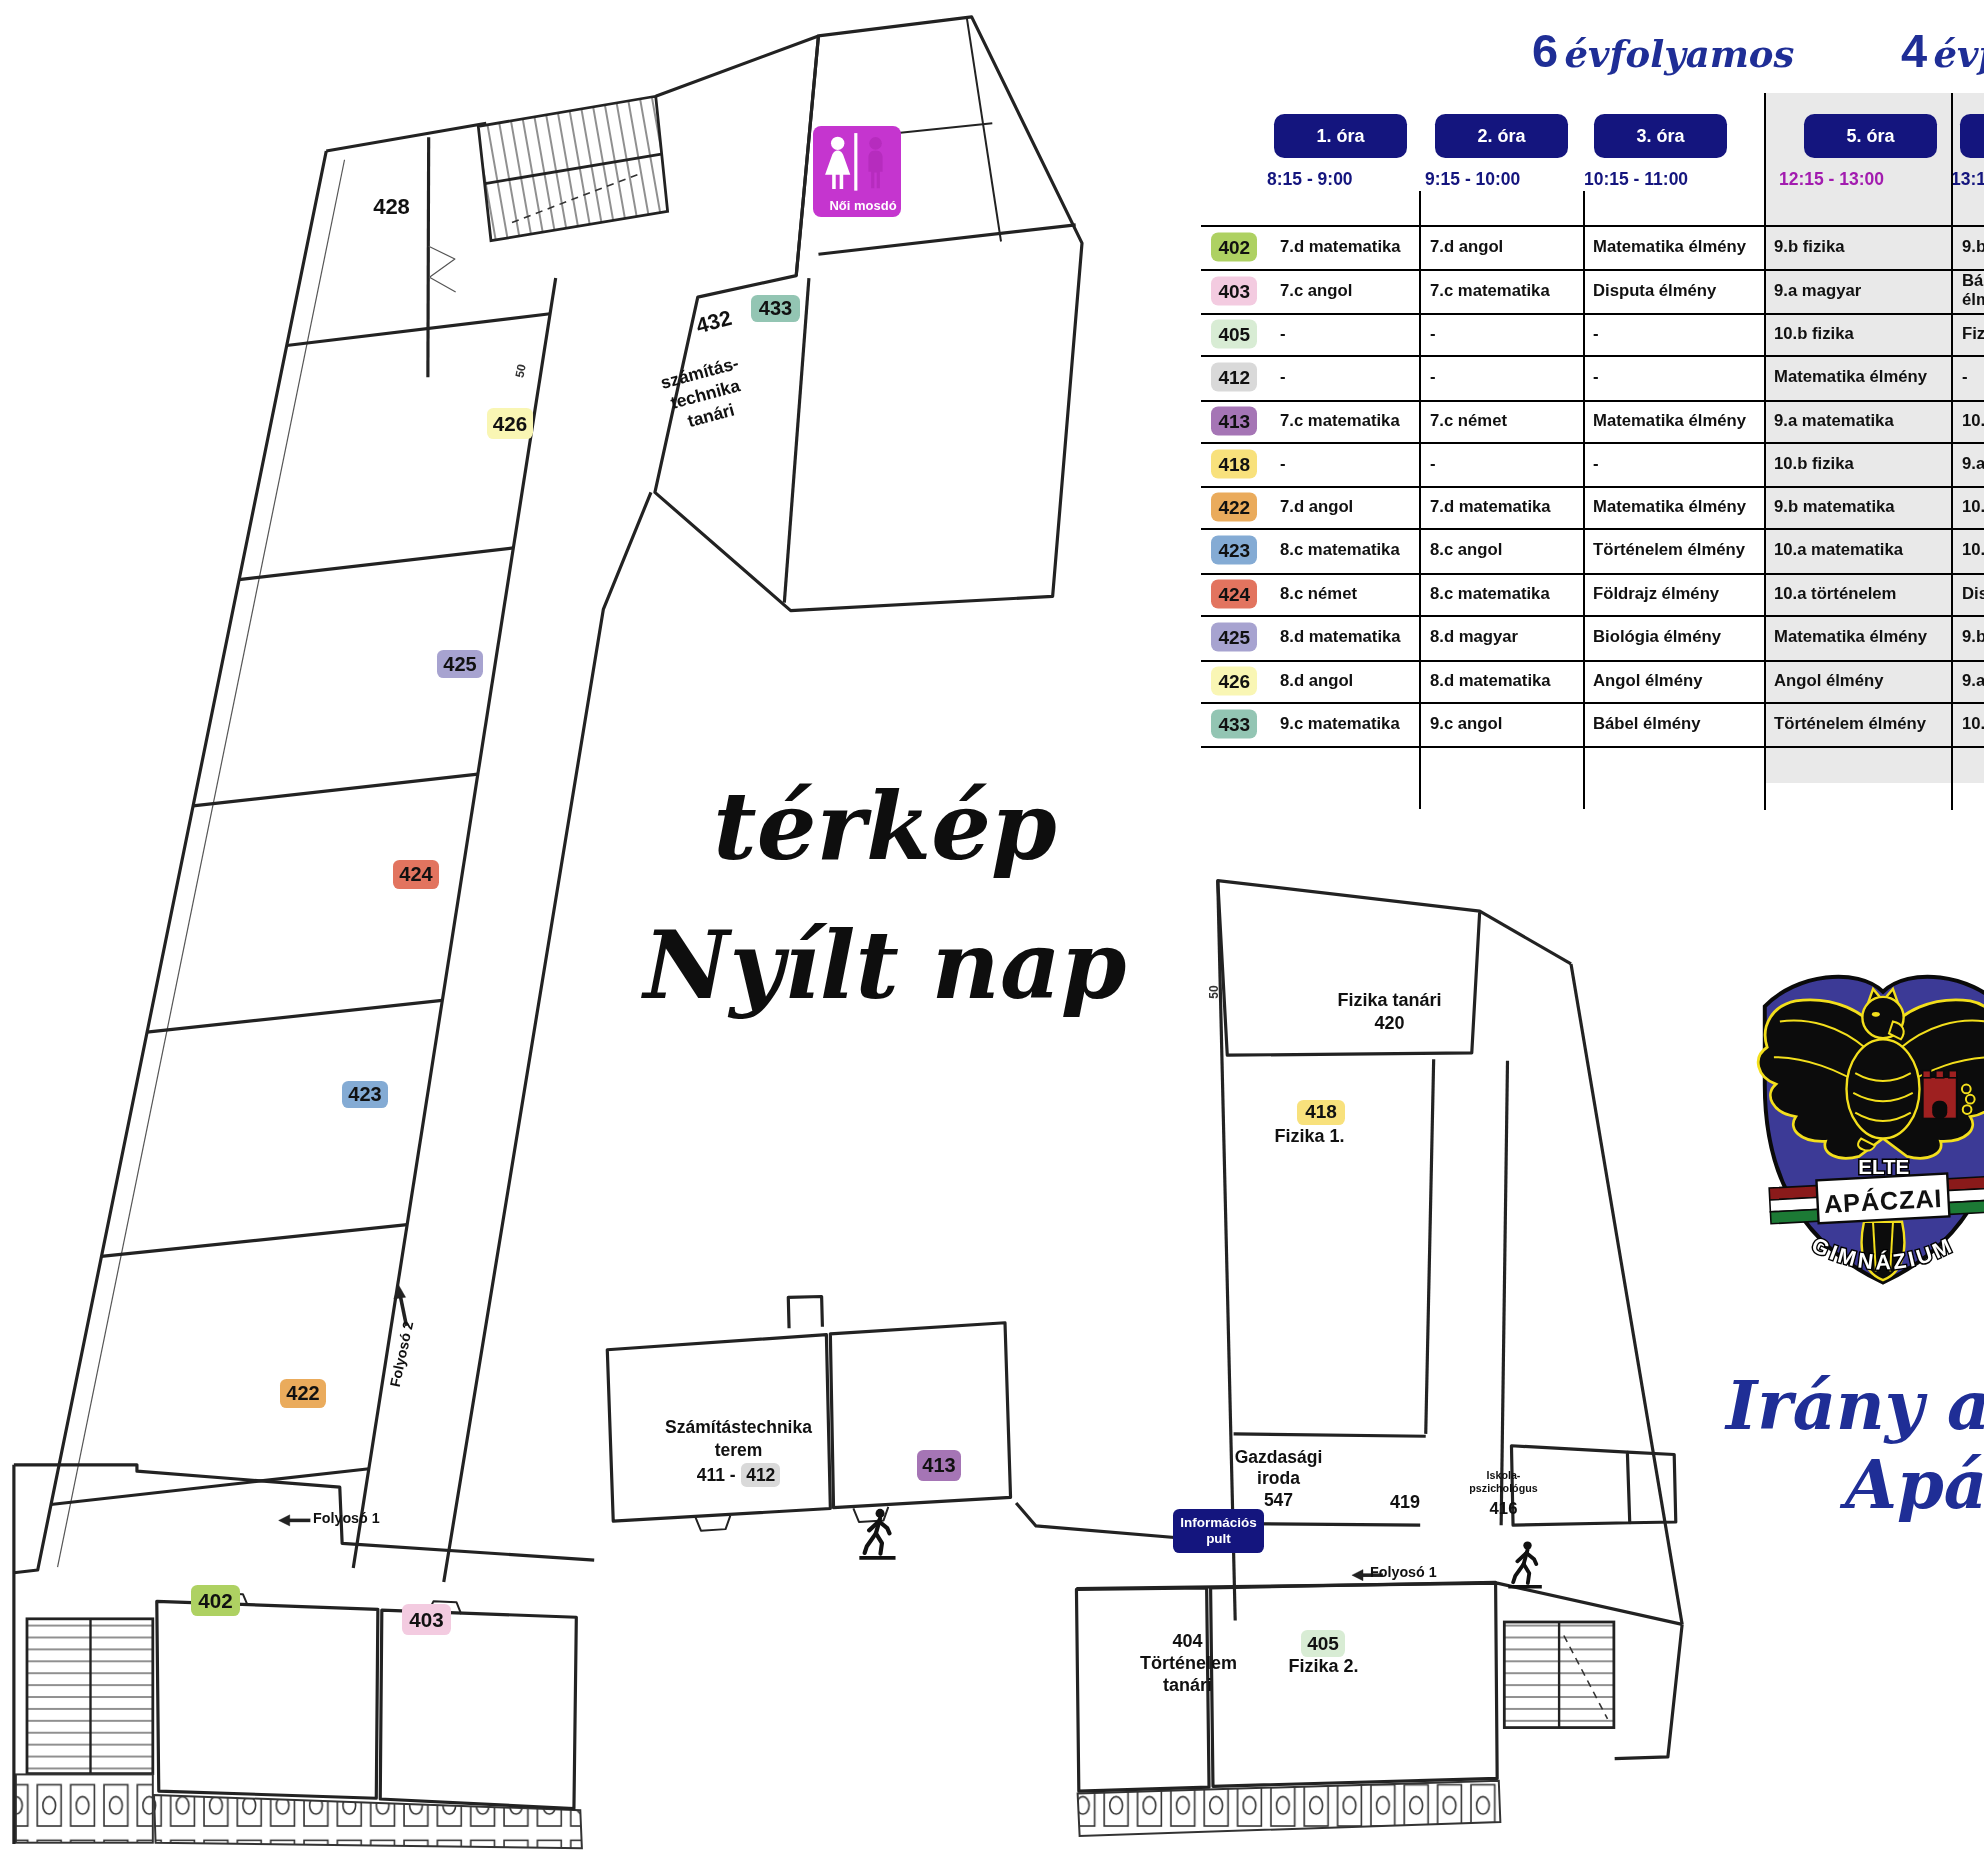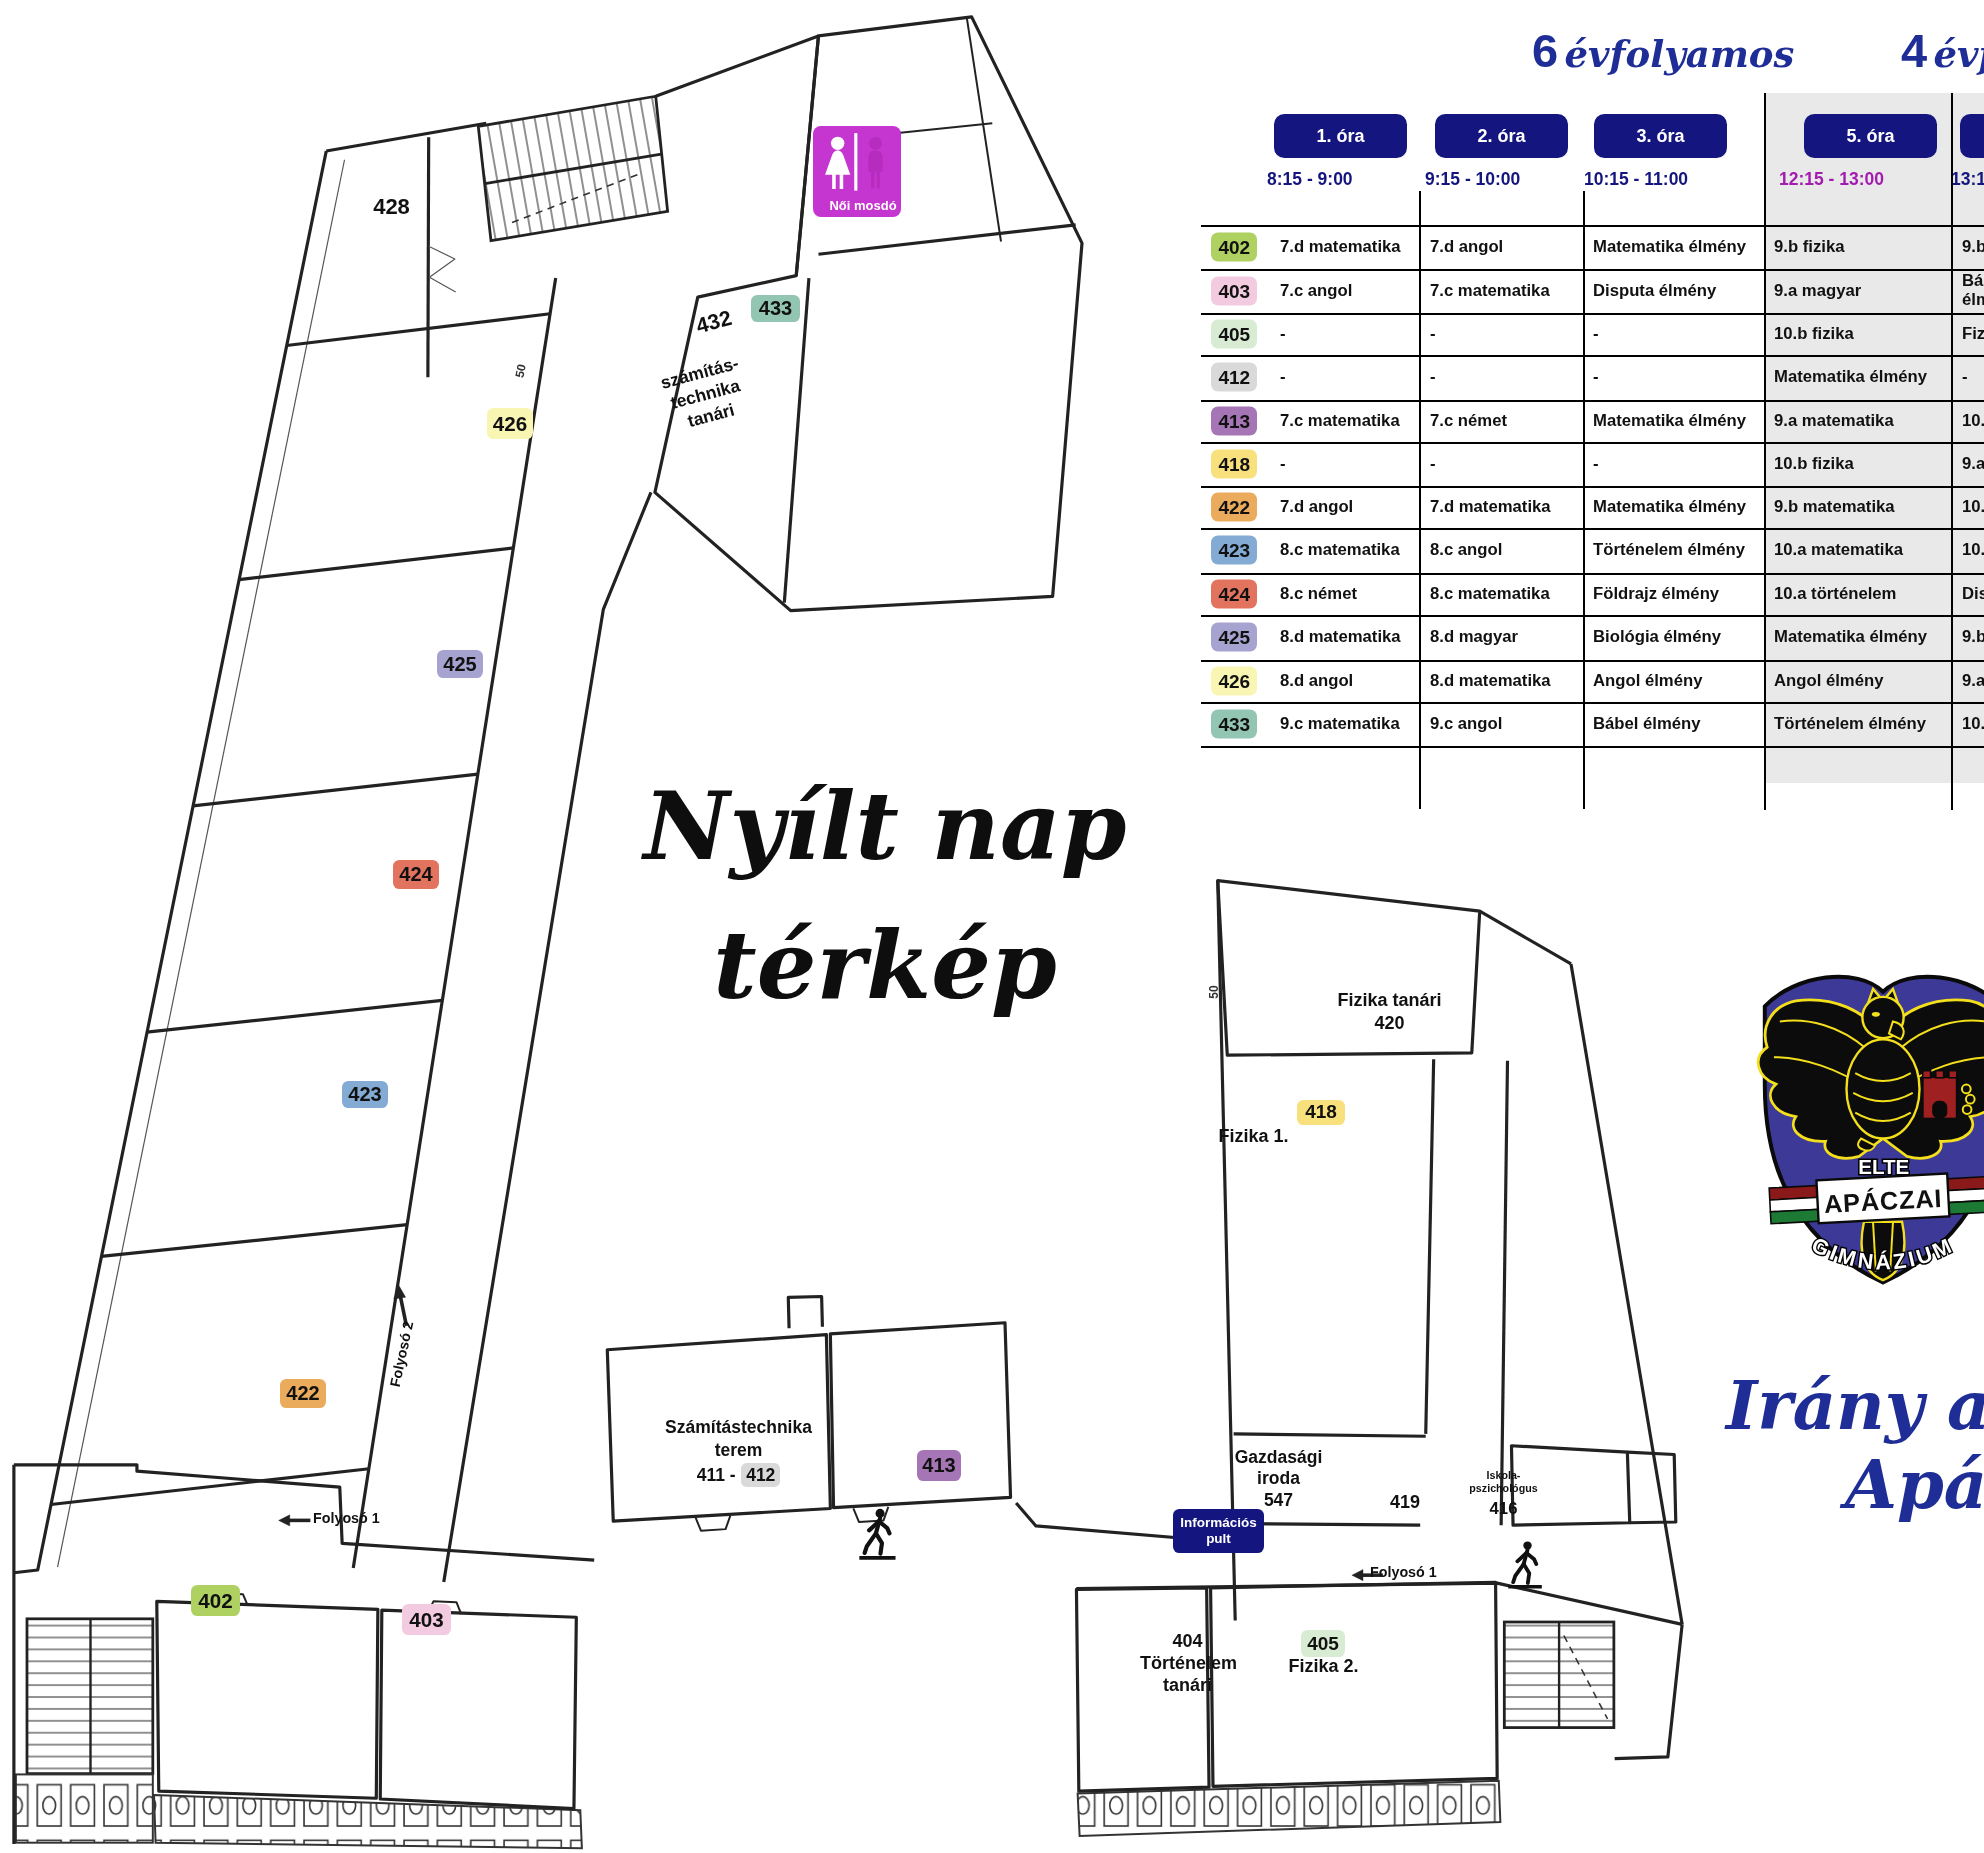--- a/index.html
+++ b/index.html
@@ -175,21 +175,21 @@
   <div class="mlabel rot15" style="left:682px;top:310px;width:64px;font-size:21.4px">432</div>
   <div class="mlabel rot15 multiline" style="left:646px;top:362px;width:119px;font-size:17.5px;line-height:1.25">
     <div>számítás-</div>
     <div>technika</div>
     <div>tanári</div>
   </div>
   <div class="mlabel multiline" style="left:1306px;top:989px;width:167px;font-size:18px;line-height:1.3">
     <div>Fizika tanári</div>
     <div>420</div>
   </div>
-  <div class="mlabel" style="left:1208px;top:1126px;width:91px;font-size:18px">Fizika 1.</div>
+  <div class="mlabel" style="left:1264px;top:1126px;width:91px;font-size:18px">Fizika 1.</div>
   <div class="mlabel" style="left:1278px;top:1656px;width:91px;font-size:18px">Fizika 2.</div>
   <div class="mlabel multiline" style="left:1223px;top:1447px;width:111px;font-size:17.5px;line-height:1.22">
     <div>Gazdasági</div>
     <div>iroda</div>
     <div>547</div>
   </div>
   <div class="mlabel" style="left:1381px;top:1492px;width:48px;font-size:18px">419</div>
   <div class="mlabel multiline" style="left:1466px;top:1469px;width:75px;font-size:10.7px;line-height:1.25">
     <div>Iskola-</div>
     <div>pszichológus</div>
@@ -240,22 +240,22 @@
     </svg>
     <div class="cap">Női mosdó</div>
   </div>
 
   <div class="sign-info" style="background-color: rgb(20, 21, 126);">
     <div>Információs</div>
     <div>pult</div>
   </div>
 
   <div class="title-block script">
+    <div>térkép</div>
     <div>Nyílt nap</div>
-    <div>térkép</div>
   </div>
 
   <div class="gh" style="left:1532px;top:23px;color:#1f2e96">
     <span class="num">6</span>
     <span class="lab">évfolyamos</span>
   </div>
   <div class="gh" style="left:1901px;top:23px;color:#1f2e96">
     <span class="num">4</span>
     <span class="lab">évfolyamos</span>
   </div>

